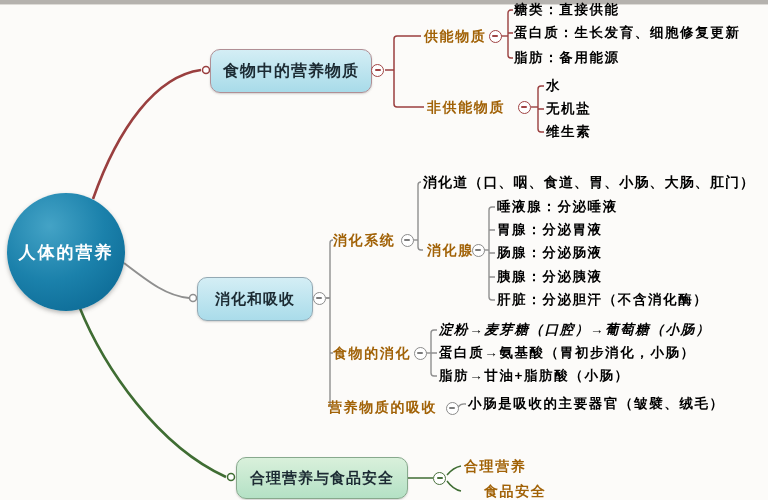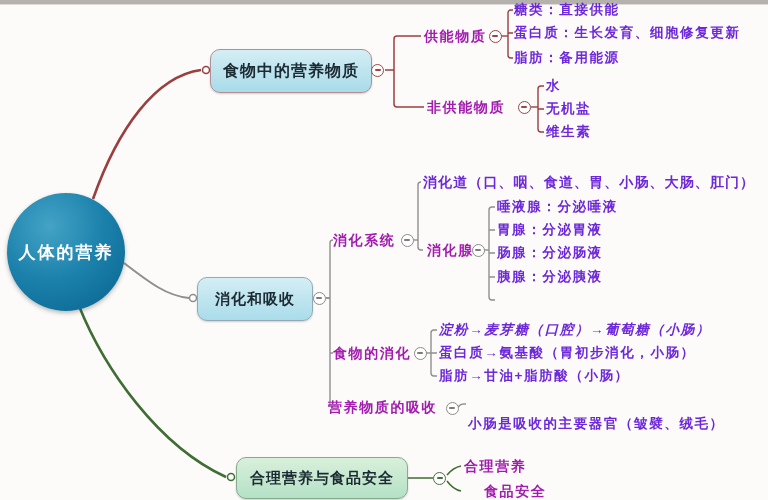--- a/index.html
+++ b/index.html
@@ -11,24 +11,24 @@
     position:relative;width:768px;height:500px;overflow:hidden;
     background:#fcfbf9;
   }
   #topbar{
     position:absolute;left:0;top:0;width:768px;height:4px;
     background:#b5b2ae;border-bottom:1px solid #dddbd7;
   }
   #wires{position:absolute;left:0;top:0;width:768px;height:500px;}
   .lbl{
     position:absolute;height:20px;line-height:20px;white-space:nowrap;
-    font-weight:bold;color:#6d28d9;
+    font-weight:bold;color:#000000;
   }
   .leaf{font-size:13.5px;letter-spacing:1.6px;}
-  .sub{font-size:14px;letter-spacing:1.6px;color:#a21caf;}
+  .sub{font-size:14px;letter-spacing:1.6px;color:#a16207;}
   .tract{font-size:14px;letter-spacing:1.1px;}
   .node-box{
     position:absolute;display:flex;align-items:center;justify-content:center;
     border-radius:10px;box-shadow:0 1px 2px rgba(80,80,80,.25);
     font-weight:bold;color:#1c2b33;
   }
   .blue-box{
     background:linear-gradient(#d4eef5,#a8dbe9);
     border:1.6px solid #b08f95;
   }
@@ -142,22 +142,23 @@
   <div class="lbl leaf" style="left:546px;top:99px;">无机盐</div>
   <div class="lbl leaf" style="left:546px;top:122px;">维生素</div>
 
   <div class="lbl sub" style="left:333px;top:230px;">消化系统</div>
   <div class="lbl tract" style="left:423px;top:172px;">消化道（口、咽、食道、胃、小肠、大肠、肛门）</div>
   <div class="lbl sub" style="left:427px;top:240px;">消化腺</div>
   <div class="lbl leaf" style="left:497px;top:197px;text-align:right;">唾液腺：分泌唾液</div>
   <div class="lbl leaf" style="left:497px;top:220px;">胃腺：分泌胃液</div>
   <div class="lbl leaf" style="left:497px;top:243px;">肠腺：分泌肠液</div>
   <div class="lbl leaf" style="left:497px;top:267px;">胰腺：分泌胰液</div>
+  <div class="lbl leaf" style="left:497px;top:290px;">肝脏：分泌胆汗（不含消化酶）</div>
   <div class="lbl sub" style="left:333px;top:343px;">食物的消化</div>
   <div class="lbl leaf" style="left:439px;top:320px;font-style:italic;">淀粉→麦芽糖（口腔）→葡萄糖（小肠）</div>
   <div class="lbl leaf" style="left:439px;top:343px;">蛋白质→氨基酸（胃初步消化，小肠）</div>
   <div class="lbl leaf" style="left:439px;top:366px;">脂肪→甘油+脂肪酸（小肠）</div>
   <div class="lbl sub" style="left:328px;top:397px;">营养物质的吸收</div>
-  <div class="lbl leaf" style="left:468px;top:394px;margin-top:20px;">小肠是吸收的主要器官（皱襞、绒毛）</div>
+  <div class="lbl leaf" style="left:468px;top:394px;">小肠是吸收的主要器官（皱襞、绒毛）</div>
 
   <div class="lbl sub" style="left:464px;top:456px;">合理营养</div>
   <div class="lbl sub" style="left:484px;top:481px;">食品安全</div>
 </div>
 
 </body></html>

